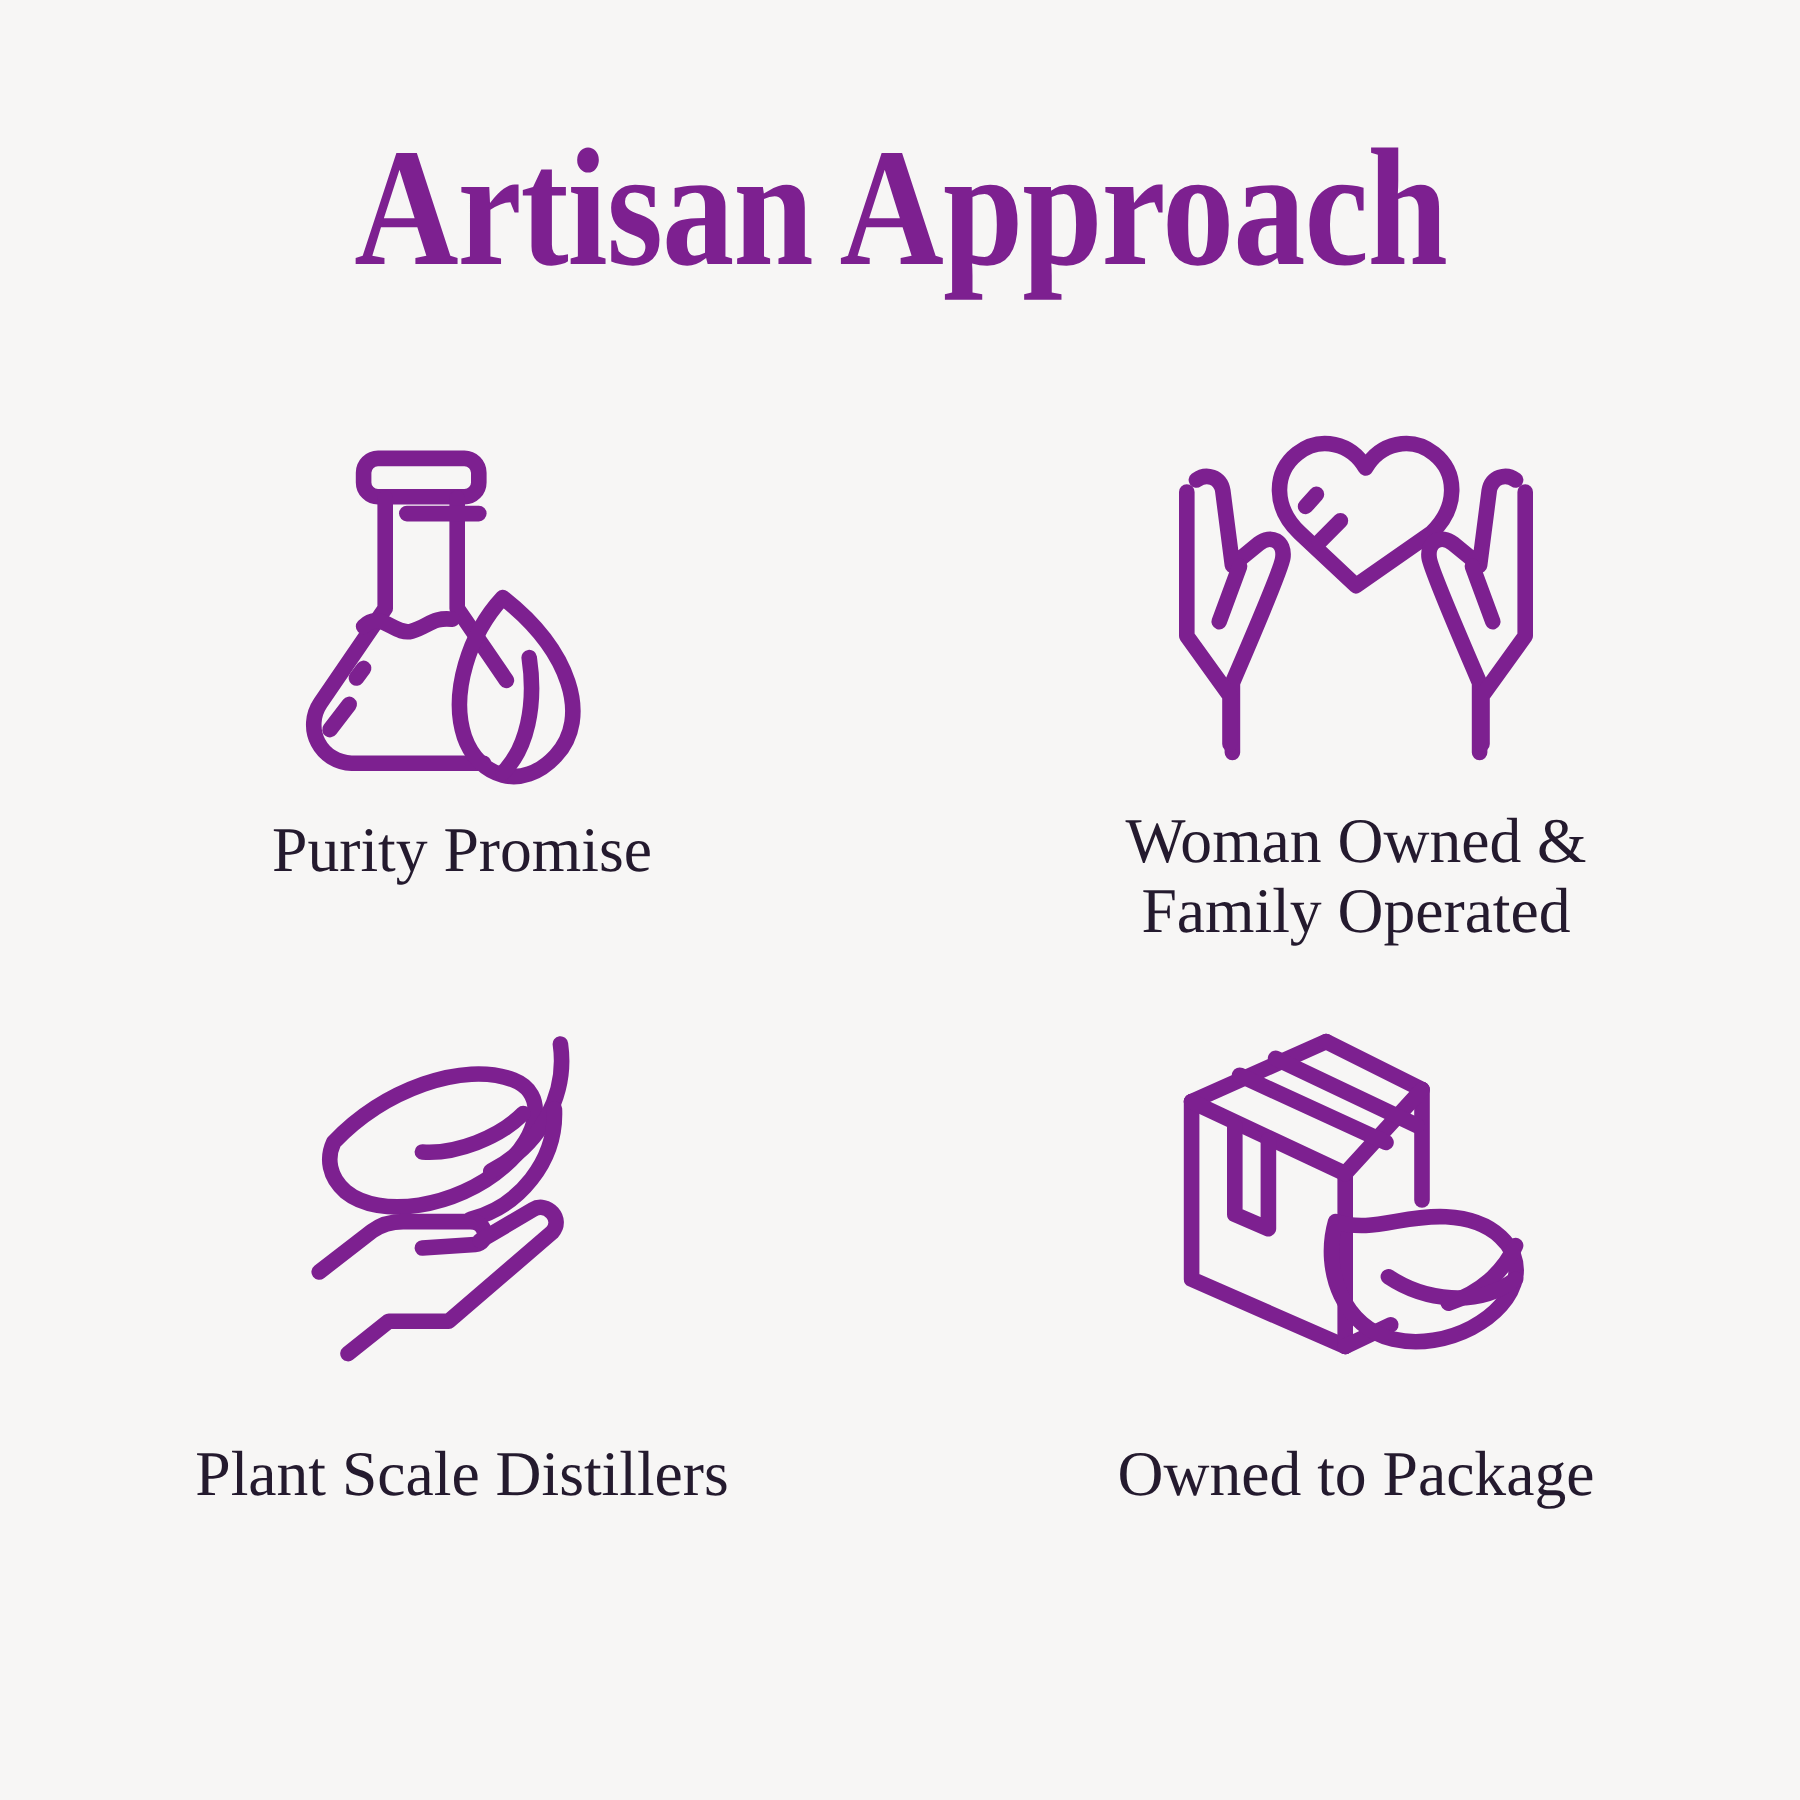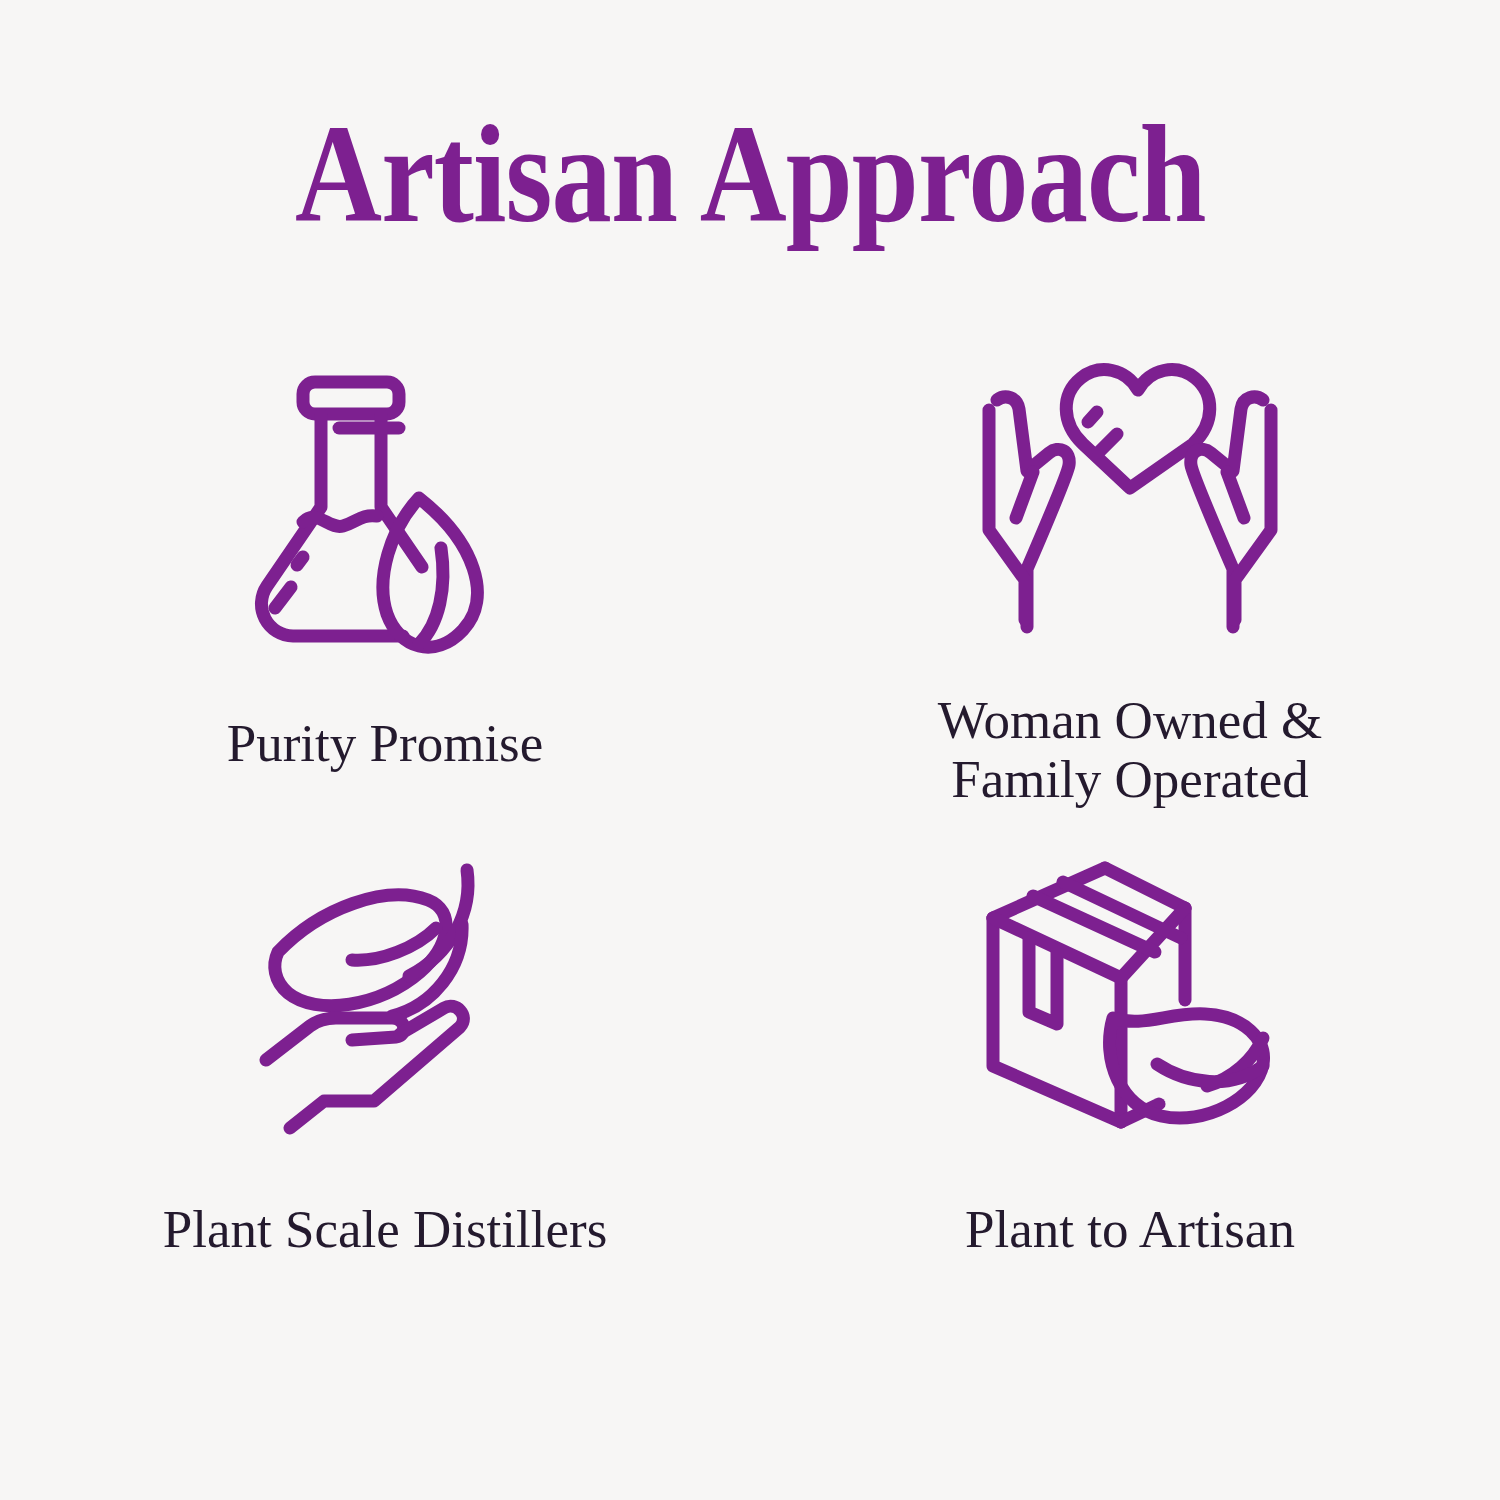--- a/index.html
+++ b/index.html
@@ -77,30 +77,30 @@
   }
   .icon-stroke {
     fill: none;
     stroke: #7d2090;
     stroke-width: 13;
     stroke-linecap: round;
     stroke-linejoin: round;
   }
 
   .caption {
-    margin-top: 54px;
+    margin-top: 20px;
     font-family: "Liberation Serif", "DejaVu Serif", serif;
     font-weight: 400;
     font-size: 53px;
     line-height: 1.12;
     color: #241a2e;
     text-align: center;
     white-space: pre-line;
   }
-  .caption-2line { margin-top: 31px; text-align: center; }
+  .caption-2line { margin-top: 12px; text-align: center; }
 
   
   .row1 .icon-box { height: 300px; align-items: flex-start; }
   .row2 .icon-box { height: 290px; align-items: flex-start; }
   .row2 .caption { margin-top: 50px; }
 </style>
 </head>
 <body>
 
 <div class="page">
@@ -199,17 +199,17 @@
 
           <path class="icon-stroke" d="M136 262 l38 -18"></path>
 
           <path class="icon-stroke" d="M128 158 c30 10 56 -6 92 -4 c40 2 62 26 58 50 c-6 34 -58 62 -102 52 c-40 -9 -60 -56 -48 -98 z"></path>
 
           <path class="icon-stroke" d="M278 178 c-10 22 -30 40 -56 48"></path>
 
           <path class="icon-stroke" d="M172 204 c30 20 74 26 106 2"></path>
         </svg>
       </div>
-      <div class="caption">Plant to Artisan</div>
+      <div class="caption">Owned to Package</div>
     </div>
 
   </div>
 </div>
 
 </body></html>

